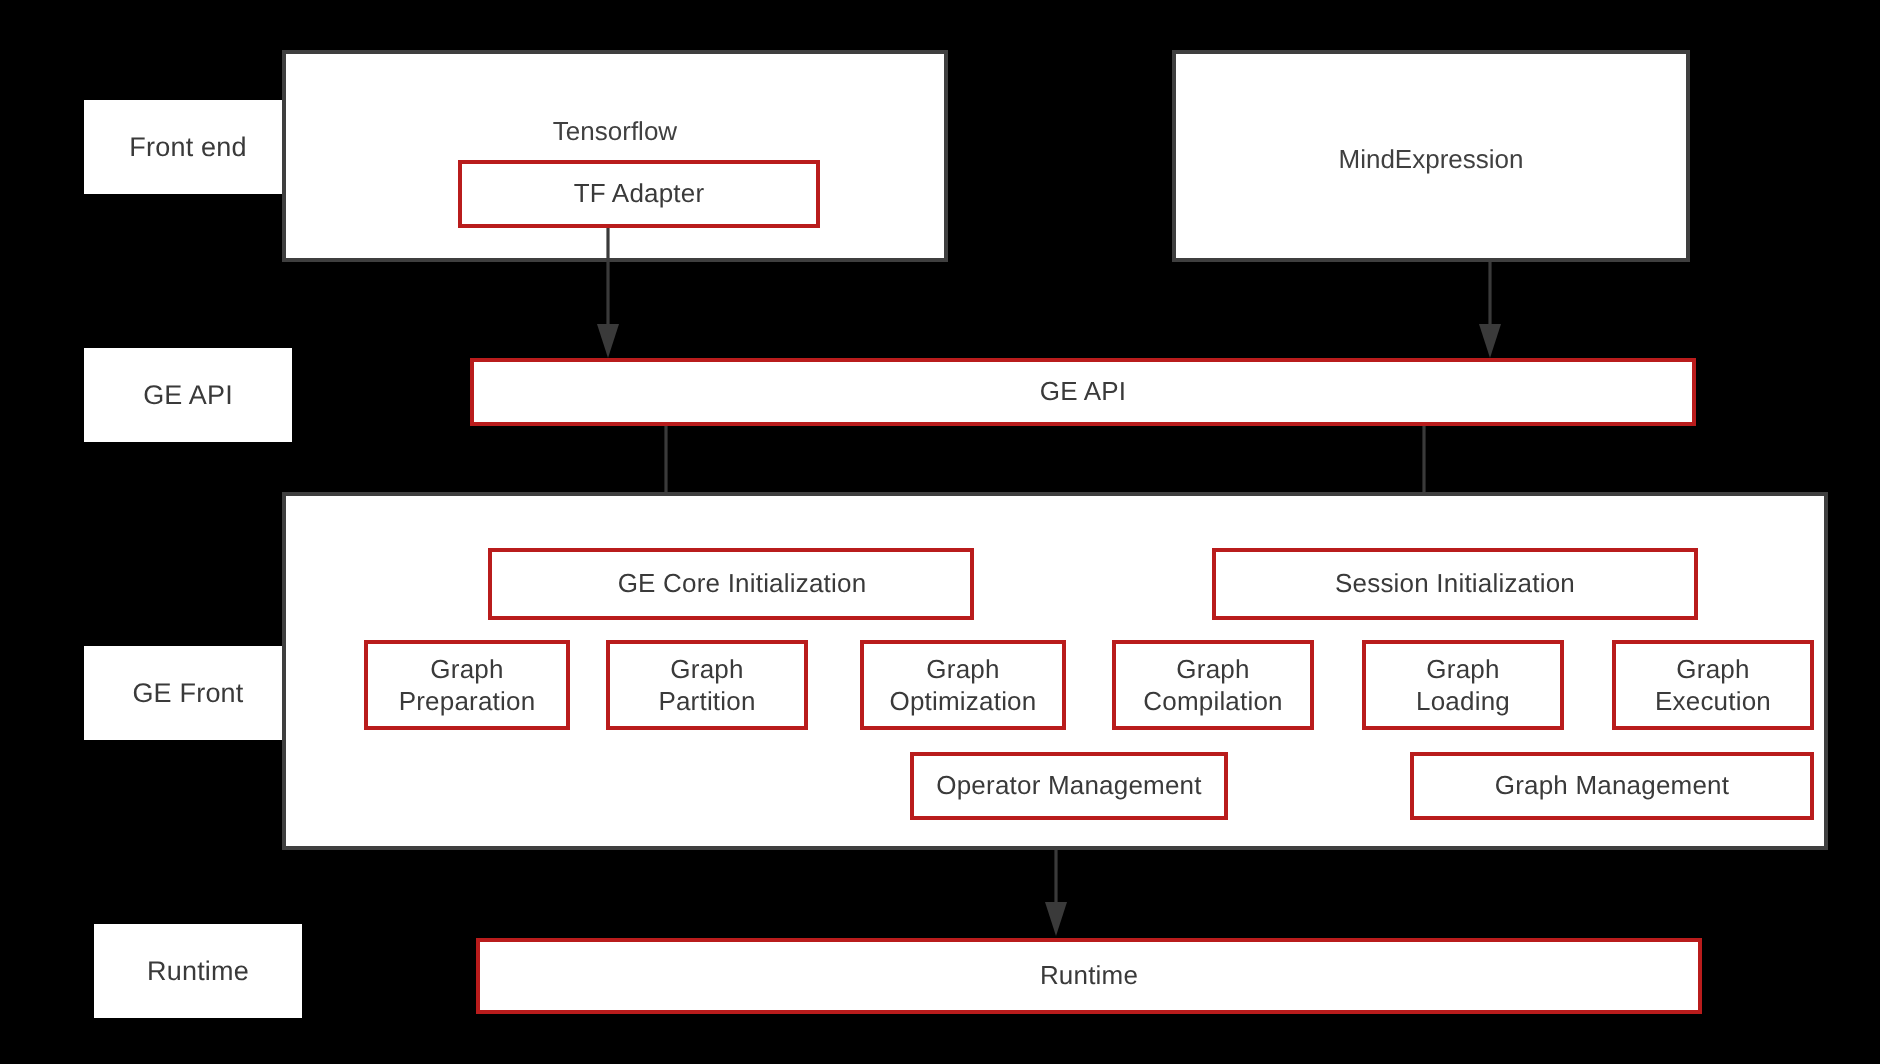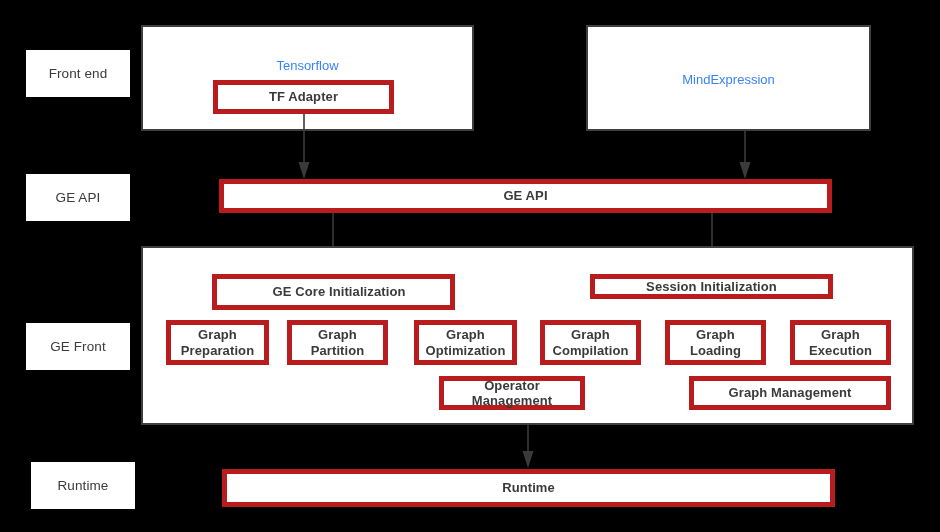--- a/index.html
+++ b/index.html
@@ -25,47 +25,47 @@
     background: #ffffff;
     color: #3a3a3a;
     display: flex;
     align-items: center;
     justify-content: center;
     text-align: center;
     line-height: 1.18;
     font-size: 13px;
     letter-spacing: .1px;
     white-space: pre-line;
+    margin-left: 16px;
   }
 
   
   .tier-label {
     border: none;
     font-size: 13.5px;
   }
 
   
   .outlined {
-    border: 5px solid #b91c1c;
-    font-weight: bold;
+    border: 2px solid #b91c1c;
   }
 
   
   .panel {
     position: absolute;
     box-sizing: border-box;
     background: #ffffff;
     border: 2px solid #3f3f3f;
   }
   .panel-title {
     position: absolute;
     left: 0;
     right: 0;
     text-align: center;
-    color: #3b82f6;
+    color: #404040;
     font-size: 13px;
   }
 
   
   .conn {
     position: absolute;
   }
   .conn line, .conn polygon, .conn path {
     stroke: #3a3a3a;
   }
@@ -85,21 +85,21 @@
 
   <div class="box tier-label" style="left:26px; top:323px; width:104px; height:47px;">GE Front</div>
 
   <div class="box tier-label" style="left:31px; top:462px; width:104px; height:47px;">Runtime</div>
 
   <div class="panel" style="left:141px; top:25px; width:333px; height:106px;">
     <div class="panel-title" style="top:31px;">Tensorflow</div>
   </div>
   <div class="box outlined" style="left:213px; top:80px; width:181px; height:34px;">TF Adapter</div>
 
-  <div class="panel" style="left:586px; top:25px; width:285px; height:106px;text-decoration:underline;">
+  <div class="panel" style="left:586px; top:25px; width:259px; height:106px;text-decoration:underline;">
     <div class="panel-title" style="top:45px;">MindExpression</div>
   </div>
 
   <svg class="conn" style="left:297px; top:114px; width:14px; height:66px;">
     <line x1="7" y1="0" x2="7" y2="50" stroke-width="1.6"></line>
     <polygon points="1.5,48 12.5,48 7,65"></polygon>
   </svg>
 
   <svg class="conn" style="left:738px; top:131px; width:14px; height:50px;">
     <line x1="7" y1="0" x2="7" y2="33" stroke-width="1.6"></line>
@@ -113,44 +113,44 @@
     <polygon points="1.5,43 12.5,43 7,60"></polygon>
   </svg>
 
   <svg class="conn" style="left:705px; top:213px; width:14px; height:62px;">
     <line x1="7" y1="0" x2="7" y2="45" stroke-width="1.6"></line>
     <polygon points="1.5,43 12.5,43 7,60"></polygon>
   </svg>
 
   <div class="panel" style="left:141px; top:246px; width:773px; height:179px;"></div>
 
-  <div class="box outlined" style="left:212px; top:274px; width:243px; height:36px;padding-left:11px;">GE Core Initialization</div>
+  <div class="box outlined" style="left:228px; top:274px; width:243px; height:36px;padding-left:11px;">GE Core Initialization</div>
 
-  <div class="box outlined" style="left:590px; top:274px; width:243px; height:25px;">Session Initialization</div>
+  <div class="box outlined" style="left:590px; top:274px; width:243px; height:36px;">Session Initialization</div>
 
   <div class="box outlined" style="left:166px; top:320px; width:103px; height:45px;">Graph
 Preparation</div>
 
   <div class="box outlined" style="left:287px; top:320px; width:101px; height:45px;">Graph
 Partition</div>
 
   <div class="box outlined" style="left:414px; top:320px; width:103px; height:45px;">Graph
 Optimization</div>
 
   <div class="box outlined" style="left:540px; top:320px; width:101px; height:45px;">Graph
 Compilation</div>
 
   <div class="box outlined" style="left:665px; top:320px; width:101px; height:45px;">Graph
 Loading</div>
 
   <div class="box outlined" style="left:790px; top:320px; width:101px; height:45px;">Graph
 Execution</div>
 
 
-  <div class="box outlined" style="left:439px; top:376px; width:146px; height:34px;">Operator Management</div>
+  <div class="box outlined" style="left:439px; top:376px; width:159px; height:34px;">Operator Management</div>
 
   <div class="box outlined" style="left:689px; top:376px; width:202px; height:34px;">Graph Management</div>
 
   <svg class="conn" style="left:521px; top:425px; width:14px; height:45px;">
     <line x1="7" y1="0" x2="7" y2="28" stroke-width="1.6"></line>
     <polygon points="1.5,26 12.5,26 7,43"></polygon>
   </svg>
 
   <div class="box outlined" style="left:222px; top:469px; width:613px; height:38px;">Runtime</div>
 

